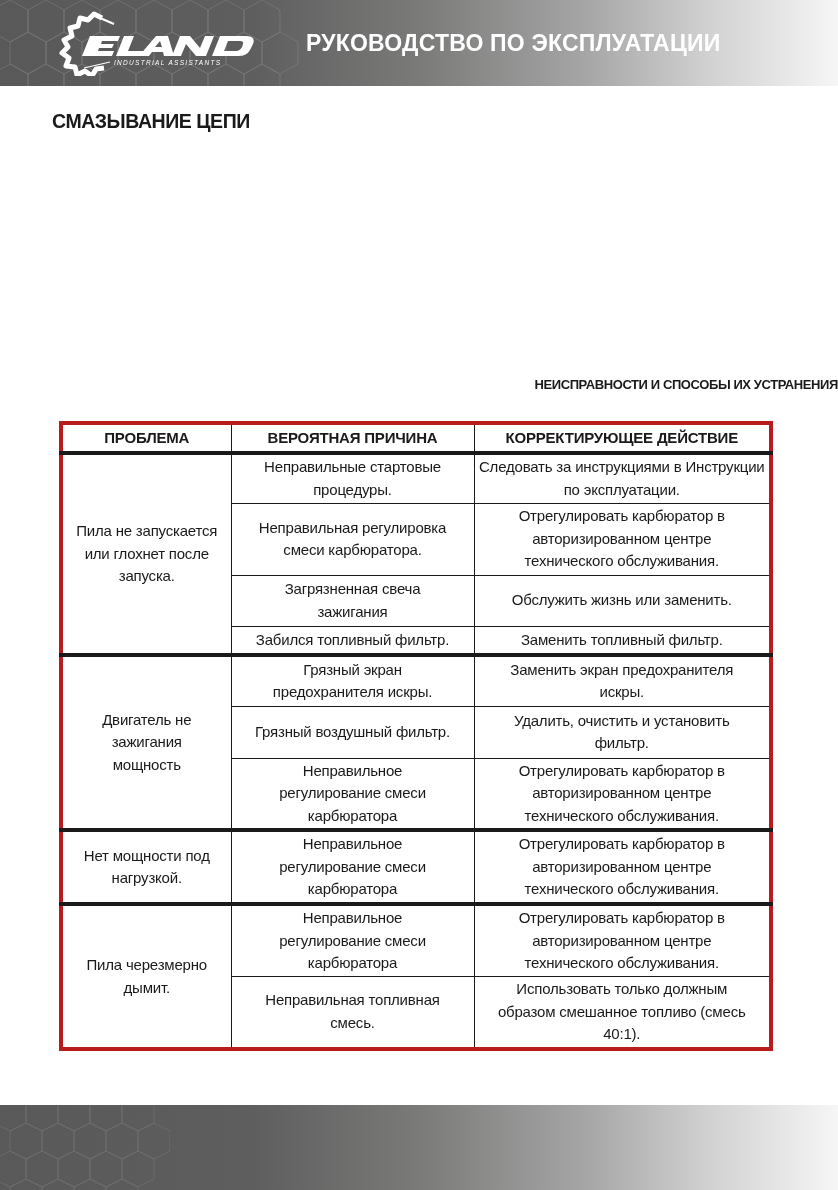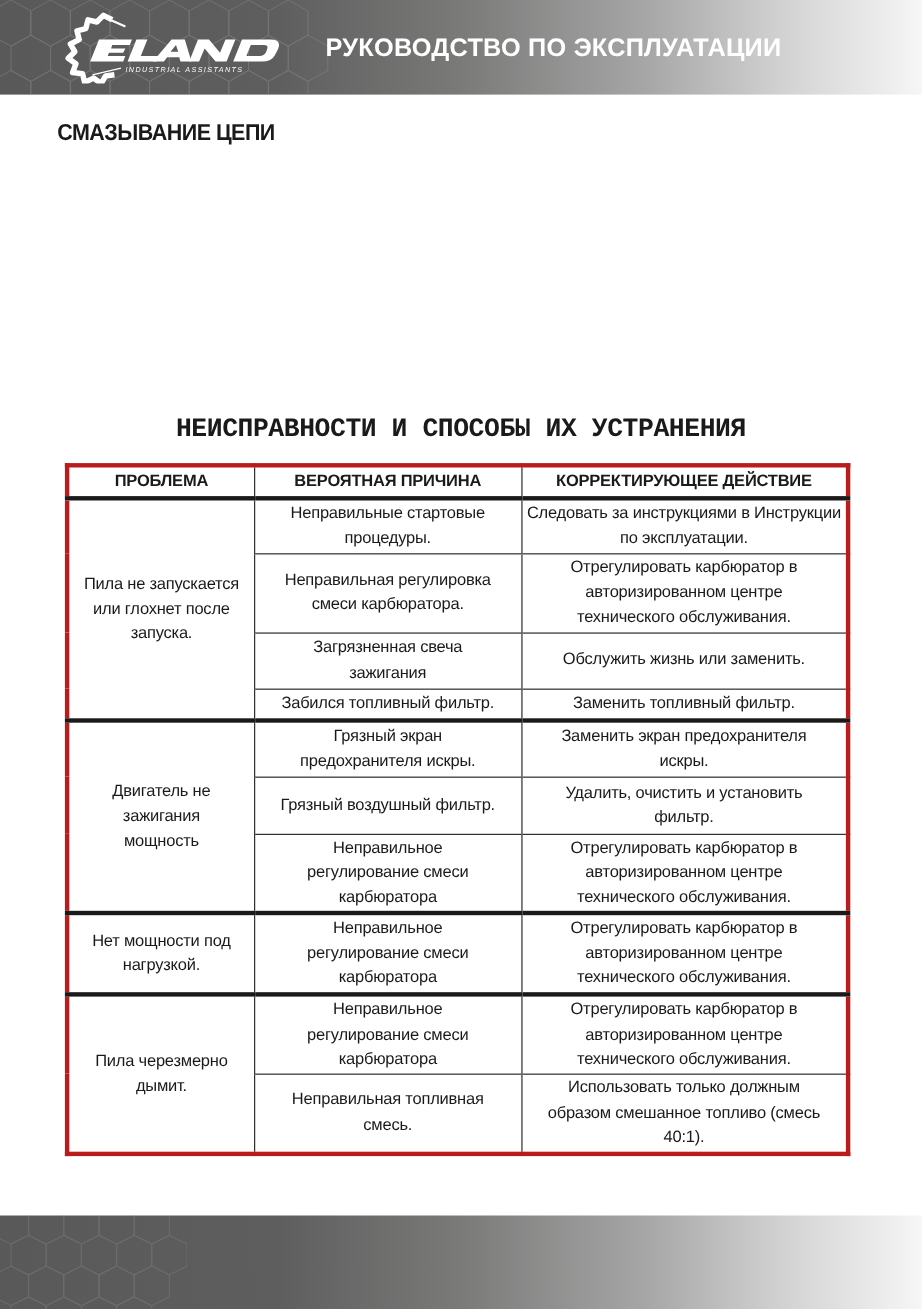--- a/index.html
+++ b/index.html
@@ -12,40 +12,40 @@
   .band {
     position: absolute; left: 0; width: 838px;
     background: linear-gradient(90deg, #595959 0%, #5e5e5e 30%, #7a7a79 50%, #a6a6a6 70%, #d2d2d2 85%, #f6f6f6 100%);
     overflow: hidden;
   }
   .band-top { top: 0; height: 86px; }
   .band-bottom { top: 1105px; height: 85px; }
   .hex-pattern { position: absolute; left: 0; top: 0; opacity: 0.55; }
   .logo { position: absolute; left: 48px; top: 10px; width: 220px; height: 66px; }
   .header-title {
-    position: absolute; left: 296px; top: 30px;
+    position: absolute; left: 306px; top: 30px;
     font-family: "Liberation Sans", sans-serif; font-weight: bold;
     font-size: 23px; color: #ffffff; letter-spacing: 0.2px; white-space: nowrap;
   }
   .content { position: absolute; left: 52px; top: 106px; width: 724px; }
   .section-title {
     font-family: "Liberation Sans", sans-serif; font-weight: bold;
     font-size: 21px; letter-spacing: -0.5px; margin: 0 0 2px 0; line-height: 30px;
     transform: scaleX(0.93); transform-origin: left;
   }
   .para {
     font-family: "Liberation Sans", sans-serif;
     font-size: 21.5px; line-height: 29.2px; margin: 0;
     text-align: justify; text-align-last: left;
     letter-spacing: -0.4px;
   }
   .table-title {
-    position: absolute; top: 377px; left: 0; width: 838px; text-align: center;
-    font-family: Liberation Mono, monospace; font-weight: bold;
-    font-size: 24px; letter-spacing: -0.4px;
+    position: absolute; top: 377px; left: 0; width: 838px; text-align: right;
+    font-family: Liberation Sans, sans-serif; font-weight: bold;
+    font-size: 13px; letter-spacing: -0.4px;
   }
   table.ts {
     position: absolute; left: 59px; top: 421px; width: 710px;
     border-collapse: collapse; table-layout: fixed;
     font-family: "Liberation Sans", sans-serif; font-size: 15px; line-height: 22.5px;
     border: 4px solid #b91c1c;
   }
   table.ts col.c1 { width: 170px; }
   table.ts col.c2 { width: 243px; }
   table.ts col.c3 { width: 297px; }

